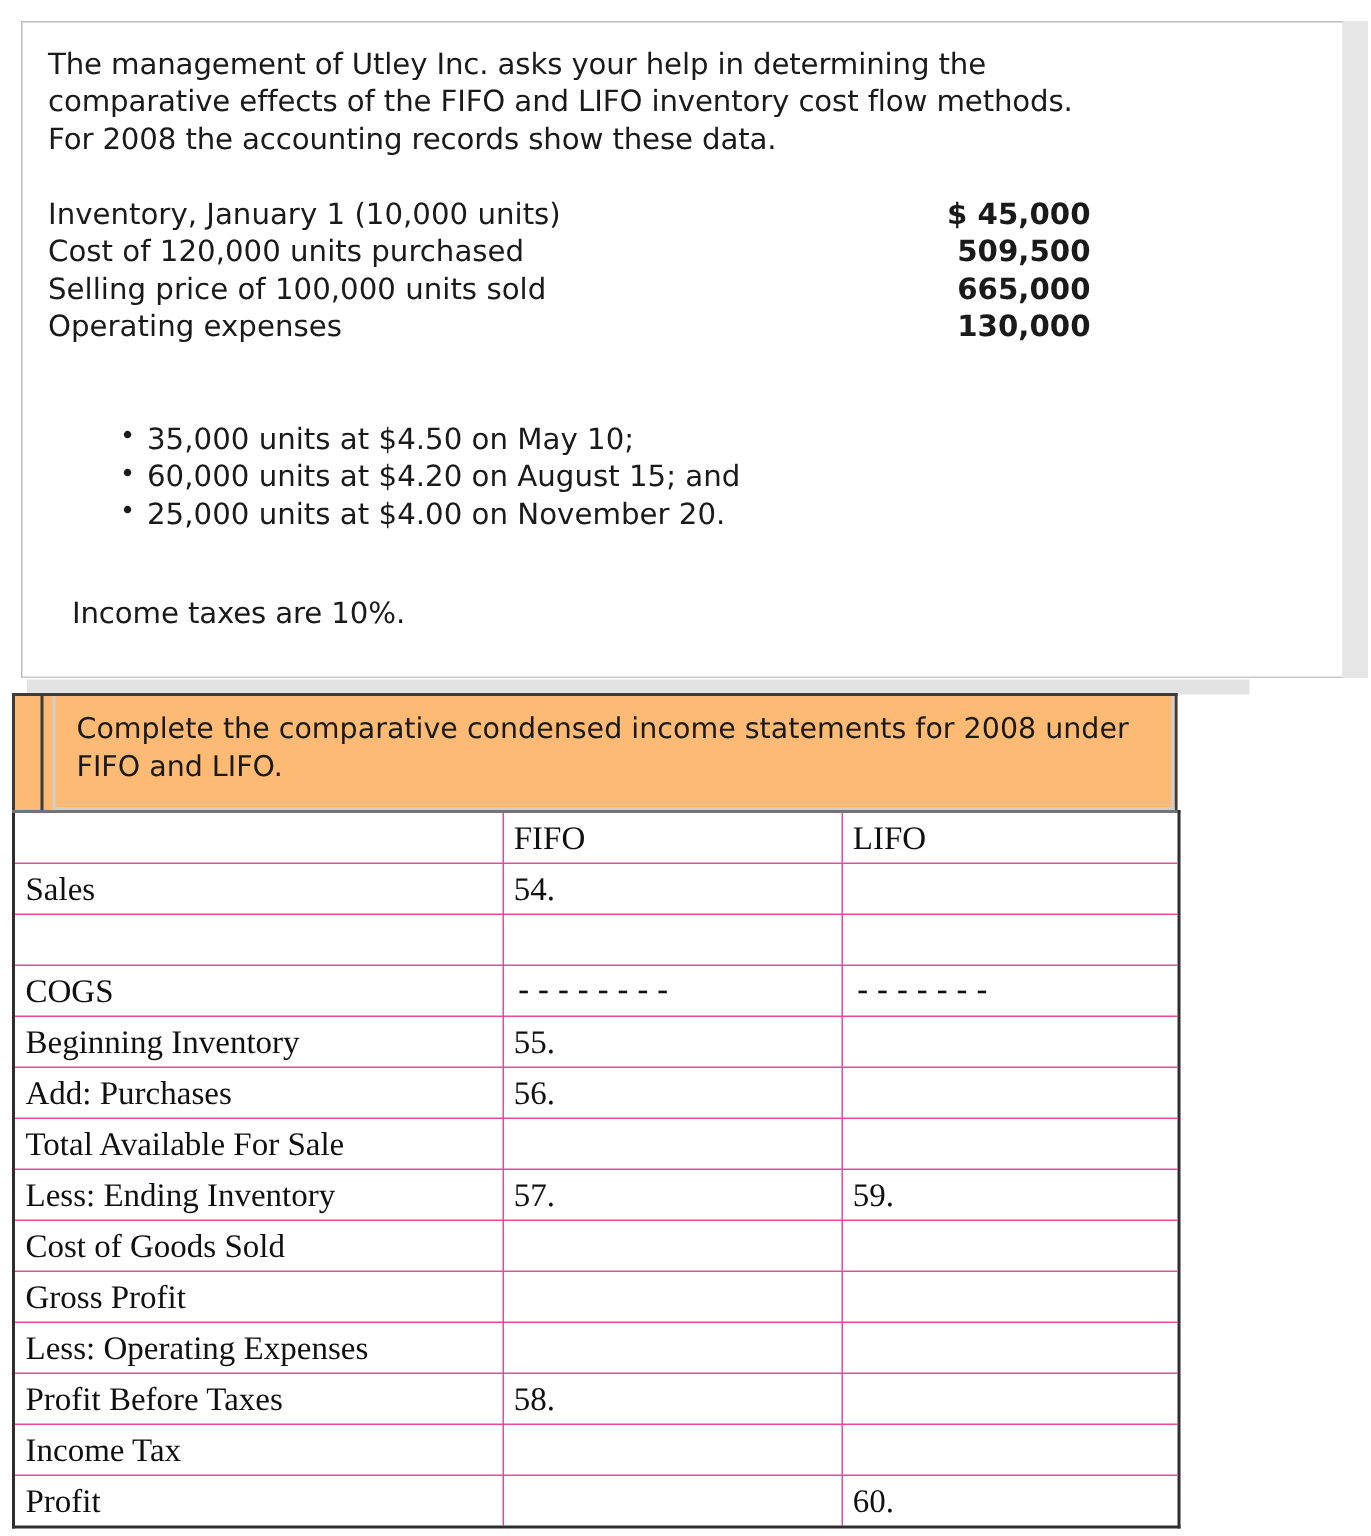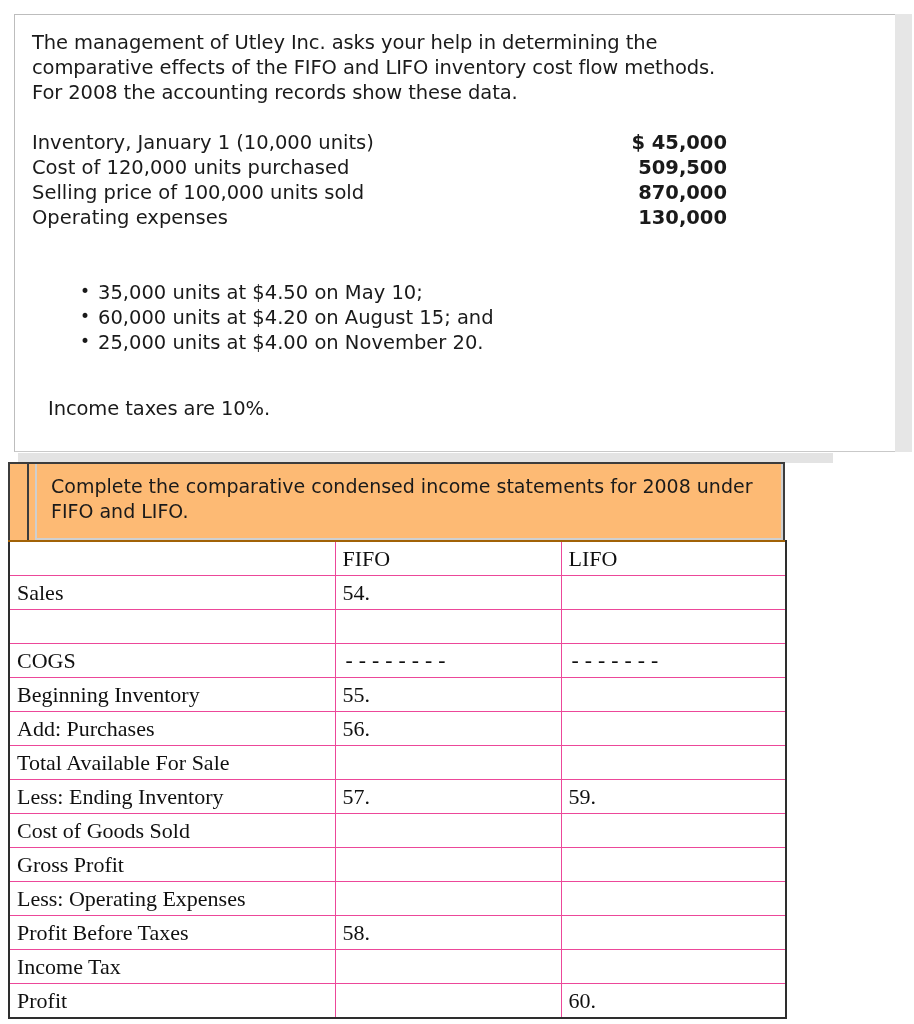--- a/index.html
+++ b/index.html
@@ -176,21 +176,21 @@
     font-size: 22px;
     font-weight: normal;
     text-align: left;
     vertical-align: middle;
     color: #101010;
     white-space: nowrap;
     overflow: hidden;
   }
   
   #statement-table { outline: none; }
-  #statement-table tr:first-child th { border-top: 2px solid #a16207; margin-left: 44px; }
+  #statement-table tr:first-child th { border-top: 2px solid #737373; margin-left: 44px; }
   #statement-table tr:last-child td  { border-bottom: 2px solid #2e2e2e; }
   #statement-table th:first-child,
   #statement-table td:first-child { border-left: 2px solid #2e2e2e; }
   #statement-table th:last-child,
   #statement-table td:last-child  { border-right: 2px solid #2e2e2e; }
   
   #statement-table th.sep,
   #statement-table td.sep { border-left: 1px solid #1f1f1f; }
 
   .dash-rule {
@@ -216,21 +216,21 @@
       <div class="data-row">
         <span class="label">Inventory, January 1 (10,000 units)</span>
         <span class="amount">$ 45,000</span>
       </div>
       <div class="data-row">
         <span class="label">Cost of 120,000 units purchased</span>
         <span class="amount">509,500</span>
       </div>
       <div class="data-row">
         <span class="label">Selling price of 100,000 units sold</span>
-        <span class="amount">870,000</span>
+        <span class="amount">665,000</span>
       </div>
       <div class="data-row">
         <span class="label">Operating expenses</span>
         <span class="amount">130,000</span>
       </div>
     </div>
 
     <div class="spacer-line"></div>
 
 

